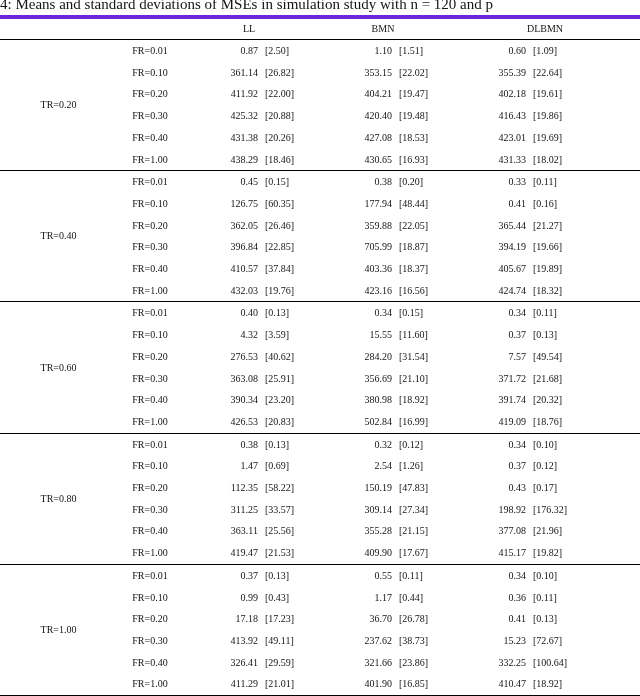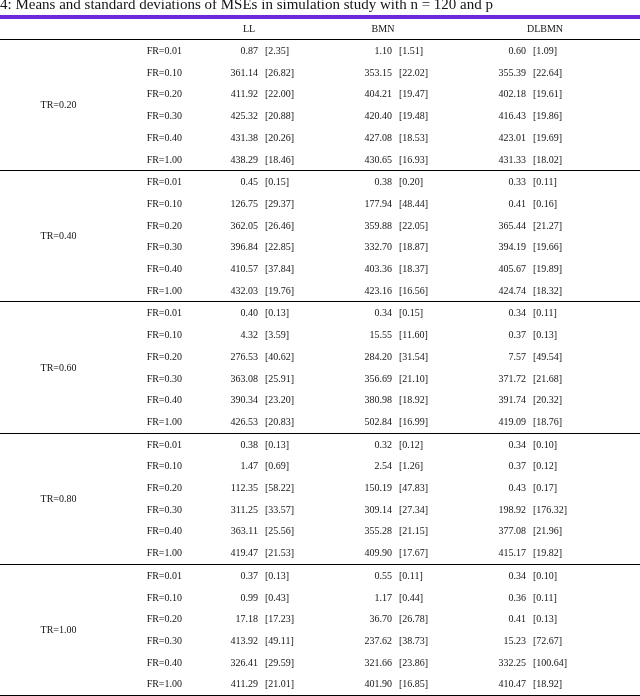--- a/index.html
+++ b/index.html
@@ -63,21 +63,21 @@
     line-height: 21.7px;
     white-space: nowrap;
     overflow: hidden;
   }
   td.trlabel {
     text-align: center;
     vertical-align: middle;
     padding-left: 5px;
   }
   td.fr {
-    text-align: right;
+    text-align: center;
     padding-left: 6px;
   }
   td.mean {
     text-align: right;
   }
   td.sd {
     text-align: left;
     padding-left: 7px;
   }
 </style>
@@ -106,21 +106,21 @@
         <th colspan="2">LL</th>
         <th colspan="2">BMN</th>
         <th colspan="2">DLBMN</th>
       </tr>
     </thead>
   <tbody class="group">
         <tr>
           <td class="trlabel" rowspan="6">TR=0.20</td>
           <td class="fr">FR=0.01</td>
           <td class="mean">0.87</td>
-          <td class="sd">[2.35]</td>
+          <td class="sd">[2.50]</td>
           <td class="mean">1.10</td>
           <td class="sd">[1.51]</td>
           <td class="mean">0.60</td>
           <td class="sd">[1.09]</td>
         </tr>
         <tr>
           <td class="fr">FR=0.10</td>
           <td class="mean">361.14</td>
           <td class="sd">[26.82]</td>
           <td class="mean">353.15</td>
@@ -172,40 +172,40 @@
           <td class="mean">0.45</td>
           <td class="sd">[0.15]</td>
           <td class="mean">0.38</td>
           <td class="sd">[0.20]</td>
           <td class="mean">0.33</td>
           <td class="sd">[0.11]</td>
         </tr>
         <tr>
           <td class="fr">FR=0.10</td>
           <td class="mean">126.75</td>
-          <td class="sd">[29.37]</td>
+          <td class="sd">[60.35]</td>
           <td class="mean">177.94</td>
           <td class="sd">[48.44]</td>
           <td class="mean">0.41</td>
           <td class="sd">[0.16]</td>
         </tr>
         <tr>
           <td class="fr">FR=0.20</td>
           <td class="mean">362.05</td>
           <td class="sd">[26.46]</td>
           <td class="mean">359.88</td>
           <td class="sd">[22.05]</td>
           <td class="mean">365.44</td>
           <td class="sd">[21.27]</td>
         </tr>
         <tr>
           <td class="fr">FR=0.30</td>
           <td class="mean">396.84</td>
           <td class="sd">[22.85]</td>
-          <td class="mean">332.70</td>
+          <td class="mean">705.99</td>
           <td class="sd">[18.87]</td>
           <td class="mean">394.19</td>
           <td class="sd">[19.66]</td>
         </tr>
         <tr>
           <td class="fr">FR=0.40</td>
           <td class="mean">410.57</td>
           <td class="sd">[37.84]</td>
           <td class="mean">403.36</td>
           <td class="sd">[18.37]</td>

